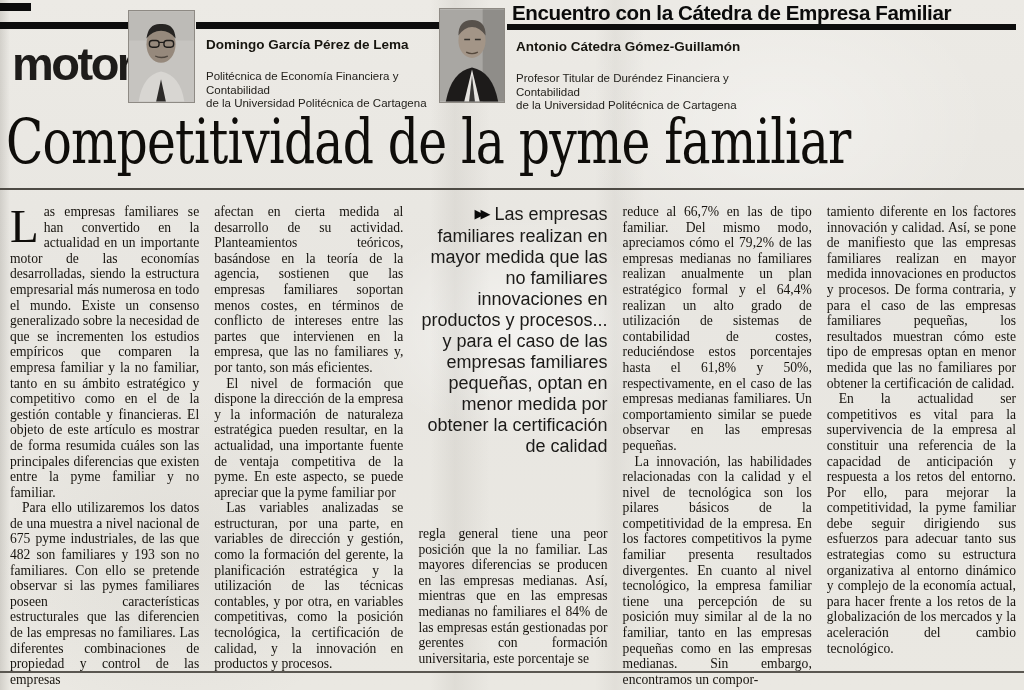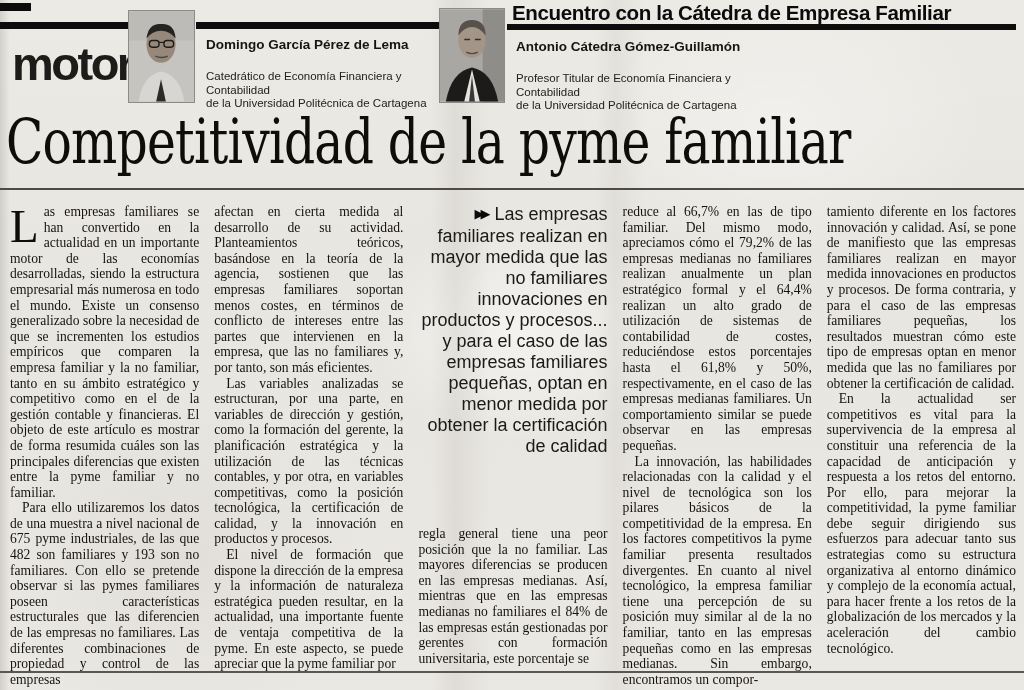--- a/index.html
+++ b/index.html
@@ -103,57 +103,57 @@
     <ellipse cx="33" cy="34" rx="15" ry="19" fill="#96897c"></ellipse>
     <path d="M18 28 Q20 12 33 13 Q47 12 48 28 Q42 20 33 20 Q24 20 18 28 Z" fill="#262422"></path>
     <rect x="21" y="30" width="10" height="7" rx="3" fill="none" stroke="#1e1c1a" stroke-width="1.4"></rect>
     <rect x="36" y="30" width="10" height="7" rx="3" fill="none" stroke="#1e1c1a" stroke-width="1.4"></rect>
     <line x1="31" y1="32" x2="36" y2="32" stroke="#1e1c1a" stroke-width="1.2"></line>
     <path d="M27 46 Q33 49 40 46" stroke="#4e463e" stroke-width="1.4" fill="none"></path>
   </svg>
 </div>
 <div class="z author author-1">
   <div class="name">Domingo García Pérez de Lema</div>
-  <div class="title">Catedrático de Economía Financiera y Contabilidad</div>
+  <div class="title">Politécnica de Economía Financiera y Contabilidad</div>
   <div class="title">de la Universidad Politécnica de Cartagena</div>
 </div>
 
 <div class="z photo photo-2">
   <svg viewBox="0 0 66 95">
     <rect x="0" y="0" width="66" height="95" fill="#a9a7a3"></rect>
     <rect x="44" y="0" width="22" height="95" fill="#8f8d89"></rect>
     <path d="M6 95 Q12 64 33 60 Q54 64 60 95 Z" fill="#1d1b1a"></path>
     <path d="M25 95 L33 62 L41 95 Z" fill="#e6e4e0"></path>
     <path d="M30 95 L33 68 L36 95 Z" fill="#3a3836"></path>
     <ellipse cx="33" cy="32" rx="14" ry="18" fill="#a39587"></ellipse>
     <path d="M19 27 Q19 11 33 11 Q47 11 47 27 Q41 18 33 18 Q25 18 19 27 Z" fill="#57514b"></path>
     <path d="M25 31 L31 31 M36 31 L42 31" stroke="#33302c" stroke-width="1.6"></path>
     <path d="M27 44 Q33 47 39 44" stroke="#55493d" stroke-width="1.4" fill="none"></path>
   </svg>
 </div>
 <div class="z author author-2">
   <div class="name">Antonio Cátedra Gómez-Guillamón</div>
-  <div class="title">Profesor Titular de Economía Financiera y Contabilidad</div>
+  <div class="title">Profesor Titular de Duréndez Financiera y Contabilidad</div>
   <div class="title">de la Universidad Politécnica de Cartagena</div>
 </div>
 
 <div class="z headline">Competitividad de la pyme familiar</div>
 <div class="z headline-divider"></div>
 
 <div class="z columns">
 
   <div class="col">
     <p><span class="dropcap">L</span><span>as empresas familiares se han convertido en la actualidad en un importante motor de las economías desarrolladas, siendo la estructura empresarial más numerosa en todo el mundo. Existe un consenso generalizado sobre la necesidad de que se incrementen los estudios empíricos que comparen la empresa familiar y la no familiar, tanto en su ámbito estratégico y competitivo como en el de la gestión contable y financieras. El objeto de este artículo es mostrar de forma resumida cuáles son las principales diferencias que existen entre la pyme familiar y no familiar.</span></p>
     <p class="ind">Para ello utilizaremos los datos de una muestra a nivel nacional de 675 pyme industriales, de las que 482 son familiares y 193 son no familiares. Con ello se pretende observar si las pymes familiares poseen características estructurales que las diferencien de las empresas no familiares. Las diferentes combinaciones de propiedad y control de las empresas</p>
   </div>
 
   <div class="col">
     <p>afectan en cierta medida al desarrollo de su actividad. Planteamientos teóricos, basándose en la teoría de la agencia, sostienen que las empresas familiares soportan menos costes, en términos de conflicto de intereses entre las partes que intervienen en la empresa, que las no familiares y, por tanto, son más eficientes.</p>
+    <p class="ind">El nivel de formación que dispone la dirección de la empresa y la información de naturaleza estratégica pueden resultar, en la actualidad, una importante fuente de ventaja competitiva de la pyme. En este aspecto, se puede apreciar que la pyme familiar por</p>
     <p class="ind">Las variables analizadas se estructuran, por una parte, en variables de dirección y gestión, como la formación del gerente, la planificación estratégica y la utilización de las técnicas contables, y por otra, en variables competitivas, como la posición tecnológica, la certificación de calidad, y la innovación en productos y procesos.</p>
-    <p class="ind">El nivel de formación que dispone la dirección de la empresa y la información de naturaleza estratégica pueden resultar, en la actualidad, una importante fuente de ventaja competitiva de la pyme. En este aspecto, se puede apreciar que la pyme familiar por</p>
   </div>
 
   <div class="col">
     <div class="pullquote">
       <span class="pq-marker">▶▶</span><span>Las empresas familiares realizan en mayor medida que las no familiares innovaciones en productos y procesos... y para el caso de las empresas familiares pequeñas, optan en menor medida por obtener la certificación de calidad</span>
     </div>
     <p>regla general tiene una peor posición que la no familiar. Las mayores diferencias se producen en las empresas medianas. Así, mientras que en las empresas medianas no familiares el 84% de las empresas están gestionadas por gerentes con formación universitaria, este porcentaje se</p>
   </div>
 
   <div class="col">

